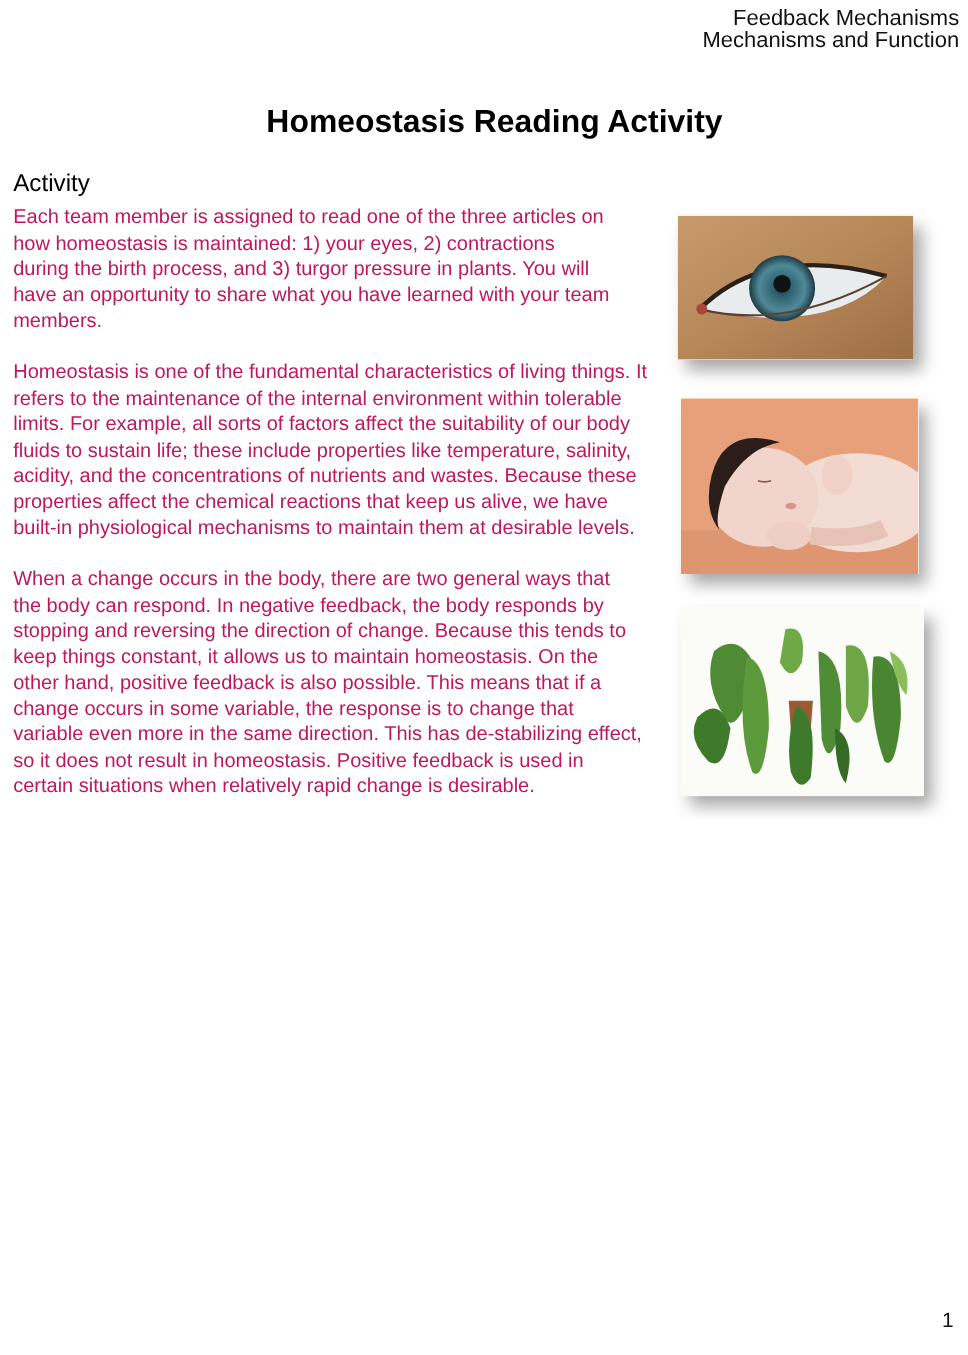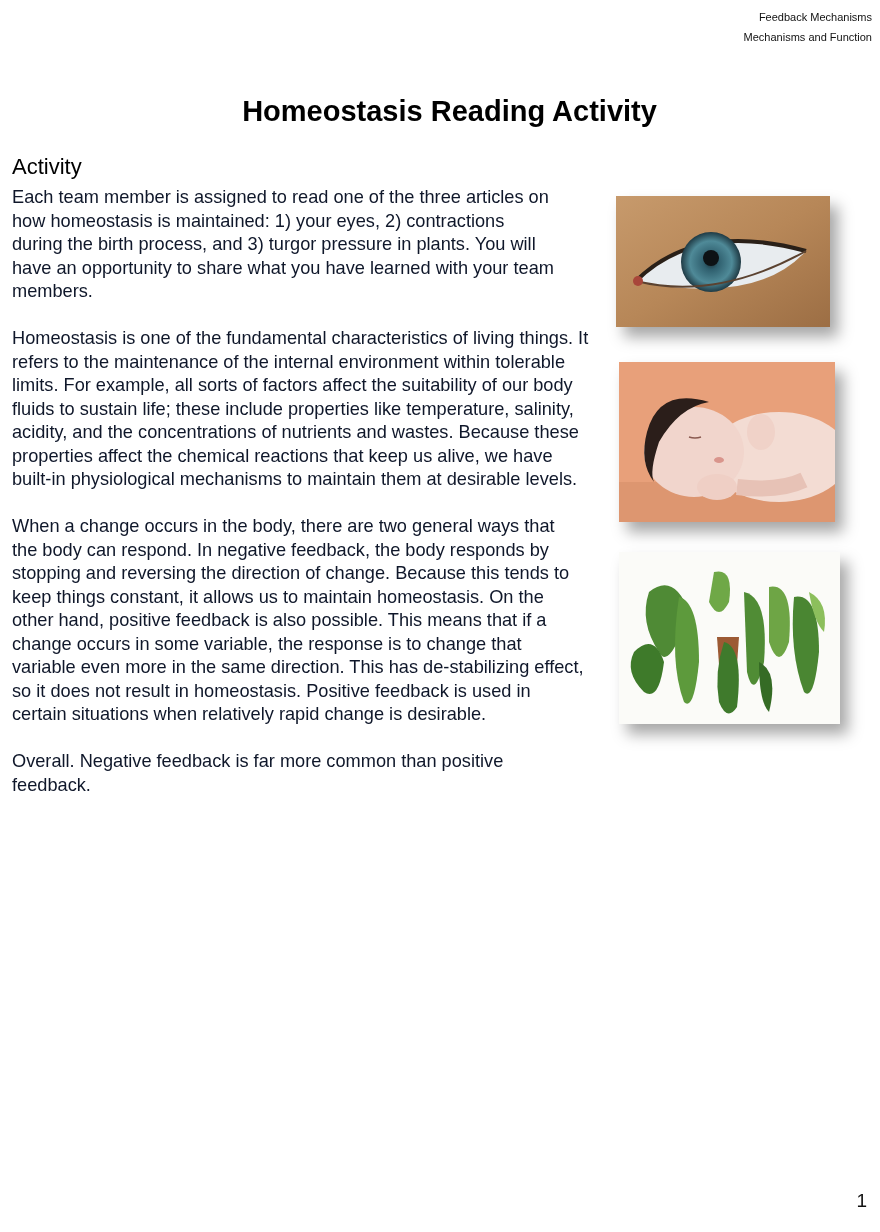--- a/index.html
+++ b/index.html
@@ -2,32 +2,32 @@
 <html><head>
   <meta charset="utf-8">
   <style>
     html, body { margin: 0; padding: 0; }
     body {
       width: 880px; height: 1232px; background: #ffffff; position: relative; overflow: hidden;
       font-family: "Liberation Sans", sans-serif; color: #000;
     }
     .header-right {
       position: absolute; right: 8px; top: 8px; text-align: right;
-      font-size: 11px; line-height: 19.5px; color: #111;
+      font-size: 20px; line-height: 19.5px; color: #111;
     }
     .title {
       position: absolute; left: 0; right: 0; top: 95px; text-align: center;
       font-size: 29px; font-weight: bold; margin: 0; padding-left: 19px;
     }
     .section-heading {
       position: absolute; left: 12px; top: 154px; font-size: 22px; font-weight: normal; margin: 0;
     }
     .text-col {
       position: absolute; left: 12px; top: 186px; width: 590px;
-      font-size: 18.2px; line-height: 23.5px; color: #0f172a;
+      font-size: 18.2px; line-height: 23.5px; color: #be185d;
     }
     .text-col p { margin: 0 0 23.5px 0; }
     .text-col .intro-label { font-weight: bold; display: block; }
     .photo {
       position: absolute; box-shadow: 8px 10px 14px rgba(0,0,0,0.35);
       overflow: hidden;
     }
     .photo svg { display: block; width: 100%; height: 100%; }
     .eye { left: 616px; top: 196px; width: 214px; height: 131px; }
     .baby { left: 619px; top: 362px; width: 216px; height: 160px; }
@@ -45,21 +45,20 @@
 </div>
 
 <h1 class="title">Homeostasis Reading Activity</h1>
 
 <h2 class="section-heading">Activity</h2>
 
 <div class="text-col">
   <p style="width:545px;">Each team member is assigned to read one of the three articles on how homeostasis is maintained: 1) your eyes, 2) contractions during the birth process, and 3) turgor pressure in plants.  You will have an opportunity to share what you have learned with your team members.</p>
   <p style="width:578px;">Homeostasis is one of the fundamental characteristics of living things.  It refers to the maintenance of the internal environment within tolerable limits. For example, all sorts of factors affect the suitability of our body fluids to sustain life; these include properties like temperature, salinity, acidity, and the concentrations of nutrients and wastes. Because these properties affect the chemical reactions that keep us alive, we have built-in physiological mechanisms to maintain them at desirable levels.</p>
   <p style="width:572px;">When a change occurs in the body, there are two general ways that the body can respond. In negative feedback, the body responds by stopping and reversing the direction of change. Because this tends to keep things constant, it allows us to maintain homeostasis. On the other hand, positive feedback is also possible. This means that if a change occurs in some variable, the response is to change that variable even more in the same direction. This has de-stabilizing effect, so it does not result in homeostasis. Positive feedback is used in certain situations when relatively rapid change is desirable.</p>
-  <p style="width:545px;">Overall. Negative feedback is far more common than positive feedback.</p>
 </div>
 
 <div class="photo eye">
   <svg viewBox="0 0 214 131" preserveAspectRatio="none">
     <defs>
       <linearGradient id="skin1" x1="0" y1="0" x2="1" y2="1">
         <stop offset="0" stop-color="#c79a6c"></stop>
         <stop offset="0.5" stop-color="#b78758"></stop>
         <stop offset="1" stop-color="#9c6e44"></stop>
       </linearGradient>

